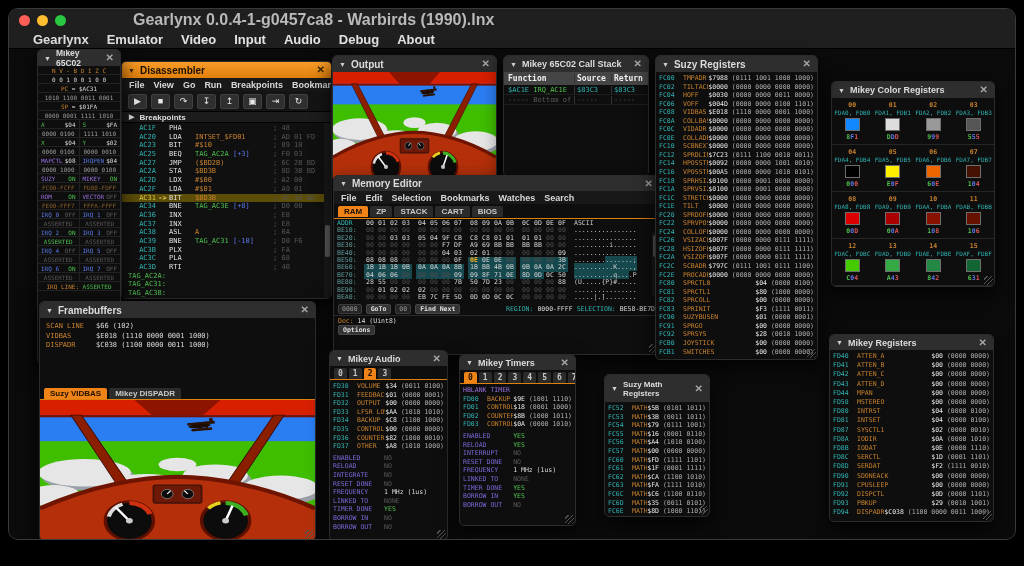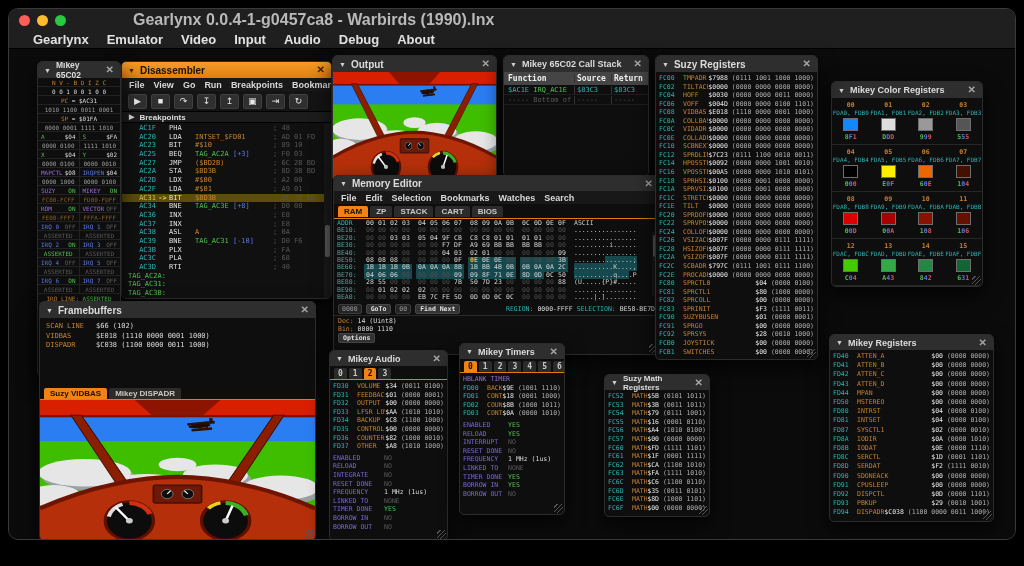--- a/index.html
+++ b/index.html
@@ -139,21 +139,21 @@
       <span class="menu-item">Gearlynx</span>
       <span class="menu-item">Emulator</span>
       <span class="menu-item">Video</span>
       <span class="menu-item">Input</span>
       <span class="menu-item">Audio</span>
       <span class="menu-item">Debug</span>
       <span class="menu-item">About</span>
     </div>
   <div id="workspace">
 
-    <div class="panel" id="p-cpu" style="left:28px;top:12px;width:84px;height:316px;z-index:3">
+    <div class="panel" id="p-cpu" style="left:28px;top:0;width:84px;height:316px;z-index:3">
       <div class="ptitle" style="font-size:8.5px">
         <span class="tri">▼</span>
         <span>Mikey 65C02</span>
         <span class="x">✕</span>
       </div>
       <div id="cpu-body" class="mono">
           <div class="cpu-row">
             <span class="full c-orange">N V - B D I Z C</span>
           </div>
           <div class="cpu-row">
@@ -714,21 +714,21 @@
           </div>
           <div class="reg-row">
             <span class="ra c-teal">FCB1</span>
             <span class="rn c-orange">SWITCHES</span>
             <span class="rv"><span class="val">$00 </span><span class="bin">(0000 0000)</span></span>
           </div>
         </div>
       <div class="grip"></div>
     </div>
 
-    <div class="panel" id="p-cr" style="left:822px;top:32px;width:152px;height:206px;z-index:4">
+    <div class="panel" id="p-cr" style="left:822px;top:32px;width:164px;height:206px;z-index:4">
       <div class="ptitle" style="font-size:9px">
         <span class="tri">▼</span>
         <span>Mikey Color Registers</span>
         <span class="x">✕</span>
       </div>
       <div id="cr-grid" class="mono">
           <div class="cr-cell">
             <div class="cr-idx">00</div>
             <div class="cr-regs">FDA0, FDB0</div>
             <div class="cr-sw" style="background: rgb(17, 136, 255);"></div>
@@ -1109,21 +1109,20 @@
         <span class="mbtn">GoTo</span>
         <span class="ibox">00</span>
         <span class="mbtn">Find Next</span>
         <span style="margin-left:auto" class="c-teal">REGION:</span>
         <span class="c-white">0000-FFFF</span>
         <span class="c-teal">SELECTION:</span>
         <span class="c-white">BE58-BE7D</span>
       </div>
       <div class="mem-info mono">
         <div><span class="c-orange">Dec:</span> <span class="c-white">14 (Uint8)</span></div>
-        <div><span class="c-orange">Bin:</span> <span class="c-white">0000 1110</span></div>
         <div style="margin-top:1px"><span class="mbtn">Options</span></div>
       </div>
       <div class="vsb" style="top:56px;bottom:58px">
           <div class="thumb" style="top:4%;height:22px"></div>
         </div>
       <div class="grip"></div>
     </div>
 
     <div class="panel" id="p-fb" style="left:30px;top:252px;width:277px;height:240px;z-index:5">
       <div class="ptitle">
@@ -1291,21 +1290,21 @@
             <span class="sv c-dim">NO</span>
           </div>
           <div class="st-row">
             <span class="sl c-lpurple">BORROW OUT</span>
             <span class="sv c-dim">NO</span>
           </div>
         </div>
       <div class="grip"></div>
     </div>
 
-    <div class="panel" id="p-tim" style="left:450px;top:294px;width:106px;height:172px;z-index:6">
+    <div class="panel" id="p-tim" style="left:450px;top:305px;width:117px;height:172px;z-index:6">
       <div class="ptitle" style="height:15px;font-size:9px">
         <span class="tri">▼</span>
         <span>Mikey Timers</span>
         <span class="x">✕</span>
       </div>
       <div class="tabrow" id="tim-tabs">
           <span class="tab sq on">0</span>
           <span class="tab sq">1</span>
           <span class="tab sq">2</span>
           <span class="tab sq">3</span>
@@ -1371,21 +1370,21 @@
           </div>
           <div class="st-row">
             <span class="sl c-lpurple">BORROW OUT</span>
             <span class="sv c-dim">NO</span>
           </div>
         </div>
       <div class="grip"></div>
     </div>
 
     <div class="panel" id="p-math" style="left:595px;top:325px;width:106px;height:143px;z-index:6">
-      <div class="ptitle" style="height:15px;font-size:8px">
+      <div class="ptitle" style="height:27px;font-size:8px">
         <span class="tri">▼</span>
         <span>Suzy Math Registers</span>
         <span class="x">✕</span>
       </div>
       <div class="reg-body mono" id="math-body" style="line-height:8.6px">
           <div class="reg-row">
             <span class="ra c-teal">FC52</span>
             <span class="rn c-orange">MATHD</span>
             <span class="rv"><span class="val">$5B </span><span class="bin">(0101 1011)</span></span>
           </div>

